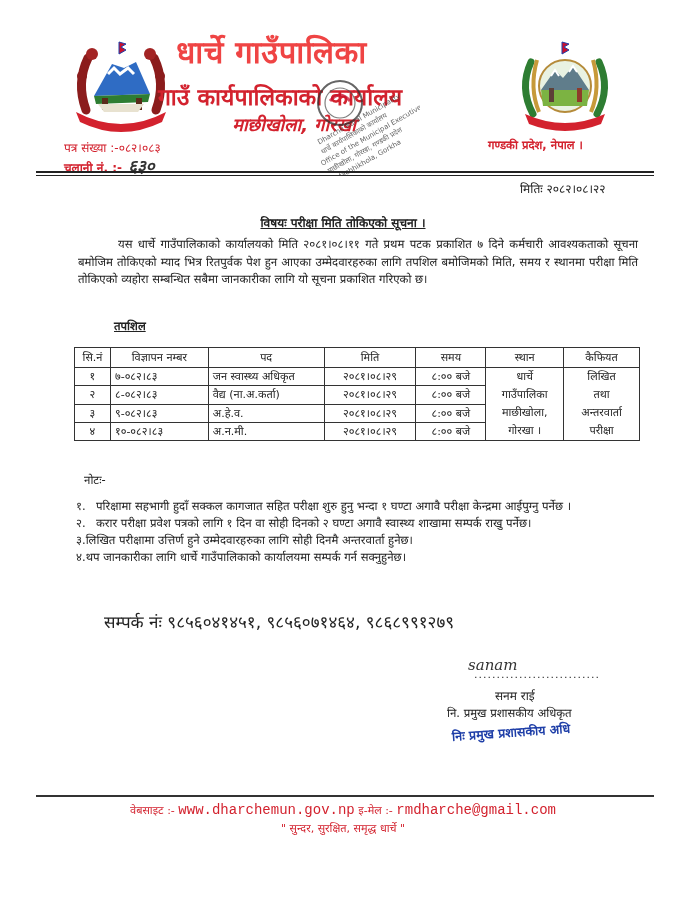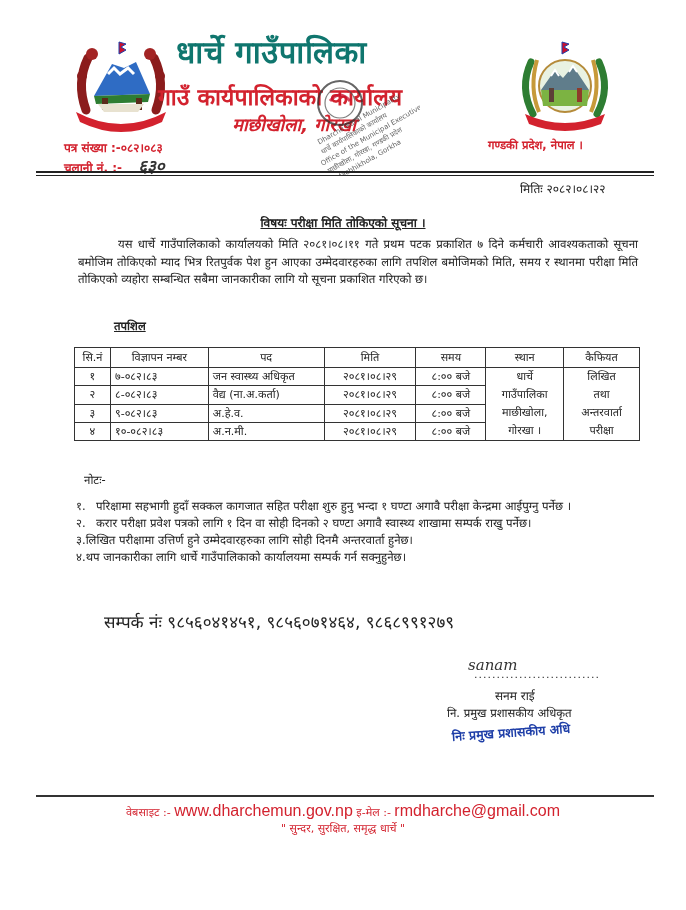--- a/index.html
+++ b/index.html
@@ -8,42 +8,42 @@
       font-family: "DejaVu Sans", sans-serif; color: #1a1a1a;
     }
     .abs { position: absolute; }
 
     
     .emblem-left { left: 68px; top: 38px; width: 106px; height: 100px; }
     .emblem-right { left: 515px; top: 38px; width: 100px; height: 100px; }
     .title-main {
       left: 0; width: 543px; top: 30px; text-align: center;
       font-family: "DejaVu Sans", sans-serif; font-weight: bold;
-      font-size: 31px; color: #0f766e; letter-spacing: 0.5px;
+      font-size: 31px; color: #ef4444; letter-spacing: 0.5px;
     }
     .title-sub {
       left: 0; width: 560px; top: 80px; text-align: center;
       font-weight: bold; font-size: 23px; color: #d3222e;
     }
     .title-addr {
       left: 0; width: 588px; top: 112px; text-align: center;
       font-weight: bold; font-size: 18px; color: #d3222e; font-style: italic;
     }
     .stamp {
       left: 290px; top: 75px; width: 130px; height: 100px;
     }
     .ref-label {
-      left: 64px; top: 139px; font-weight: bold; font-size: 12px; color: #d3222e;
+      left: 64px; top: 139px; font-weight: normal; font-size: 12px; color: #d3222e;
     }
     .chalani-label {
       left: 64px; top: 154px; font-weight: bold; font-size: 12px; color: #d3222e;
     }
     .chalani-num {
       font-family: "DejaVu Serif", serif; font-size: 17px; color: #333;
-      font-style: italic; margin-left: 12px;
+      font-style: italic; margin-left: 2px;
     }
     .province {
       left: 488px; top: 137px; font-weight: bold; font-size: 11.5px; color: #d3222e;
     }
     .rule-top1 { left: 36px; top: 171px; width: 618px; height: 2px; background: #222; }
     .rule-top2 { left: 36px; top: 175px; width: 618px; height: 1px; background: #222; }
     .date-line { left: 520px; top: 180px; font-size: 12px; color: #222; }
 
     
     .subject {
@@ -83,21 +83,21 @@
 
     
     .sig-scribble { left: 468px; top: 656px; font-family: "DejaVu Serif", serif; font-style: italic; font-size: 15px; color: #333; }
     .sig-dots { left: 474px; top: 668px; font-size: 11px; letter-spacing: 1px; color: #333; }
     .sig-name { left: 495px; top: 687px; font-size: 12px; color: #222; }
     .sig-title { left: 447px; top: 705px; font-size: 11.5px; color: #222; }
     .sig-stamp { left: 452px; top: 728px; font-size: 12.5px; font-weight: bold; color: #1f3fa8; transform: rotate(-4deg); transform-origin: left center; }
 
     .rule-bottom { left: 36px; top: 795px; width: 618px; height: 2px; background: #333; }
     .footer1 { left: 0; width: 686px; top: 802px; text-align: center; font-size: 11px; color: #d3222e; }
-    .footer1 .en { font-family: Liberation Sans, sans-serif; font-size: 16px; }
+    .footer1 .en { font-family: Liberation Mono, monospace; font-size: 14px; }
     .footer2 { left: 0; width: 686px; top: 820px; text-align: center; font-size: 11px; color: #d3222e; }
   </style>
 </head>
 <body>
 
 <div class="abs emblem-left">
   <svg width="106" height="100" viewBox="0 0 106 100">
 
     <path d="M20 20 Q8 45 18 72" stroke="#8b1c1c" stroke-width="9" fill="none" stroke-linecap="round"></path>
     <path d="M86 20 Q98 45 88 72" stroke="#8b1c1c" stroke-width="9" fill="none" stroke-linecap="round"></path>

